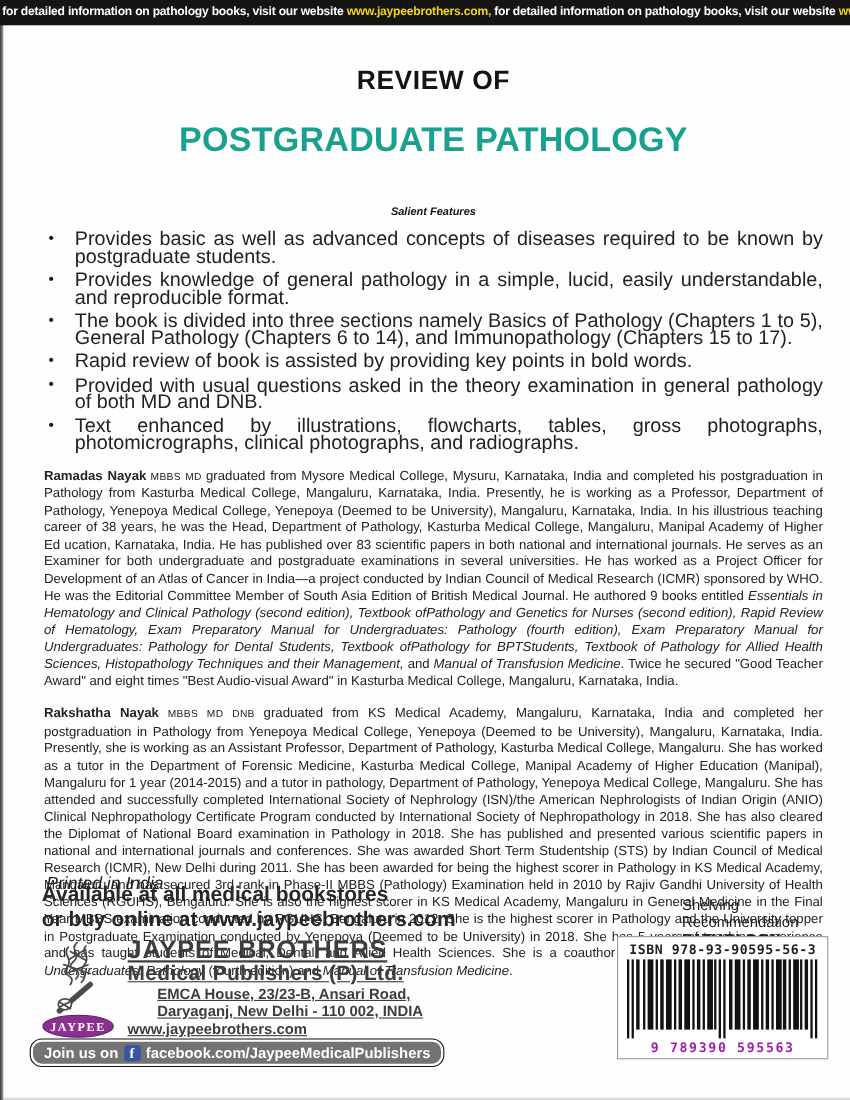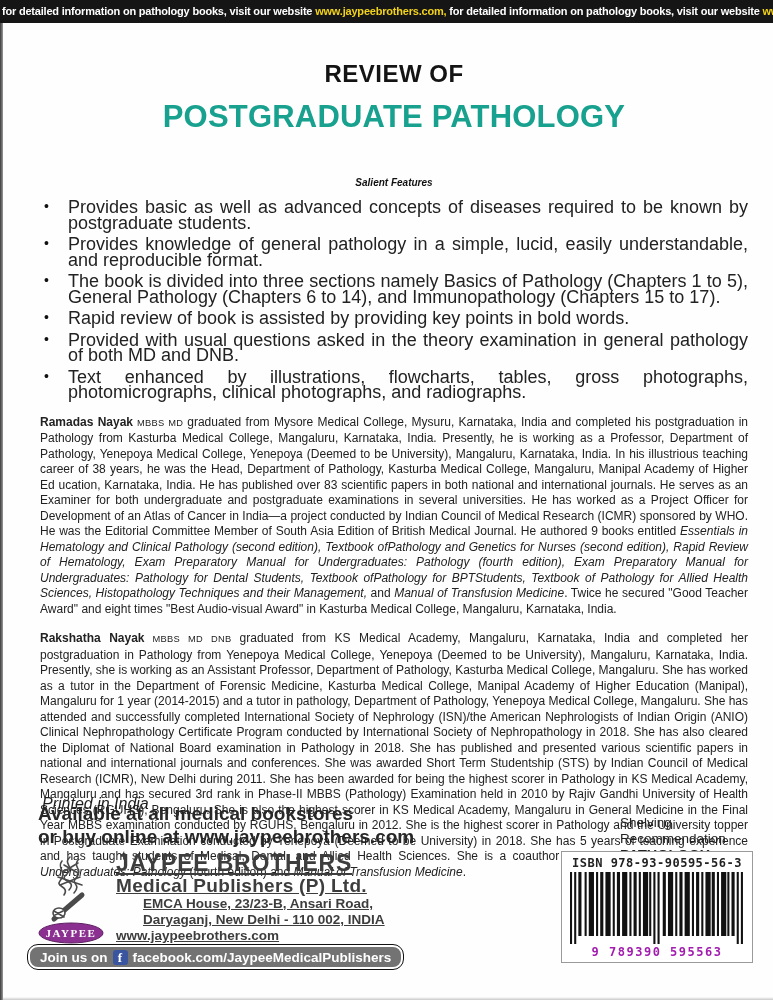--- a/index.html
+++ b/index.html
@@ -22,21 +22,21 @@
     position:absolute; top:0; left:0; width:773px; height:23px;
     background:#151515; color:#ffffff; white-space:nowrap; overflow:hidden;
     font-size:11px; font-weight:bold; letter-spacing:-0.2px;
     line-height:23px; padding-left:2px; z-index:6;
   }
   .banner .banner-link { color:#f2d319; }
   
   .content { position:absolute; top:23px; left:40px; width:708px; }
   .title-block { text-align:center; margin-top:37px; }
   .title-line1 { font-size:24px; font-weight:bold; color:#141414; letter-spacing:0.5px; }
-  .title-line2 { font-size:31px; font-weight:bold; color:#17a18e; letter-spacing:0.2px; margin-top:11px; }
+  .title-line2 { font-size:31px; font-weight:bold; color:#17a18e; letter-spacing:0.2px; margin-top:21px; }
   .features-heading {
     text-align:center; font-size:10px; font-weight:bold; font-style:italic;
     margin-top:42px; margin-bottom:12px; color:#111;
   }
   ul.features { list-style:none; }
   ul.features li {
     position:relative; padding-left:28px; margin-bottom:6px;
     font-size:18px; line-height:15.5px; text-align:justify; color:#222;
   }
   ul.features li::before {

